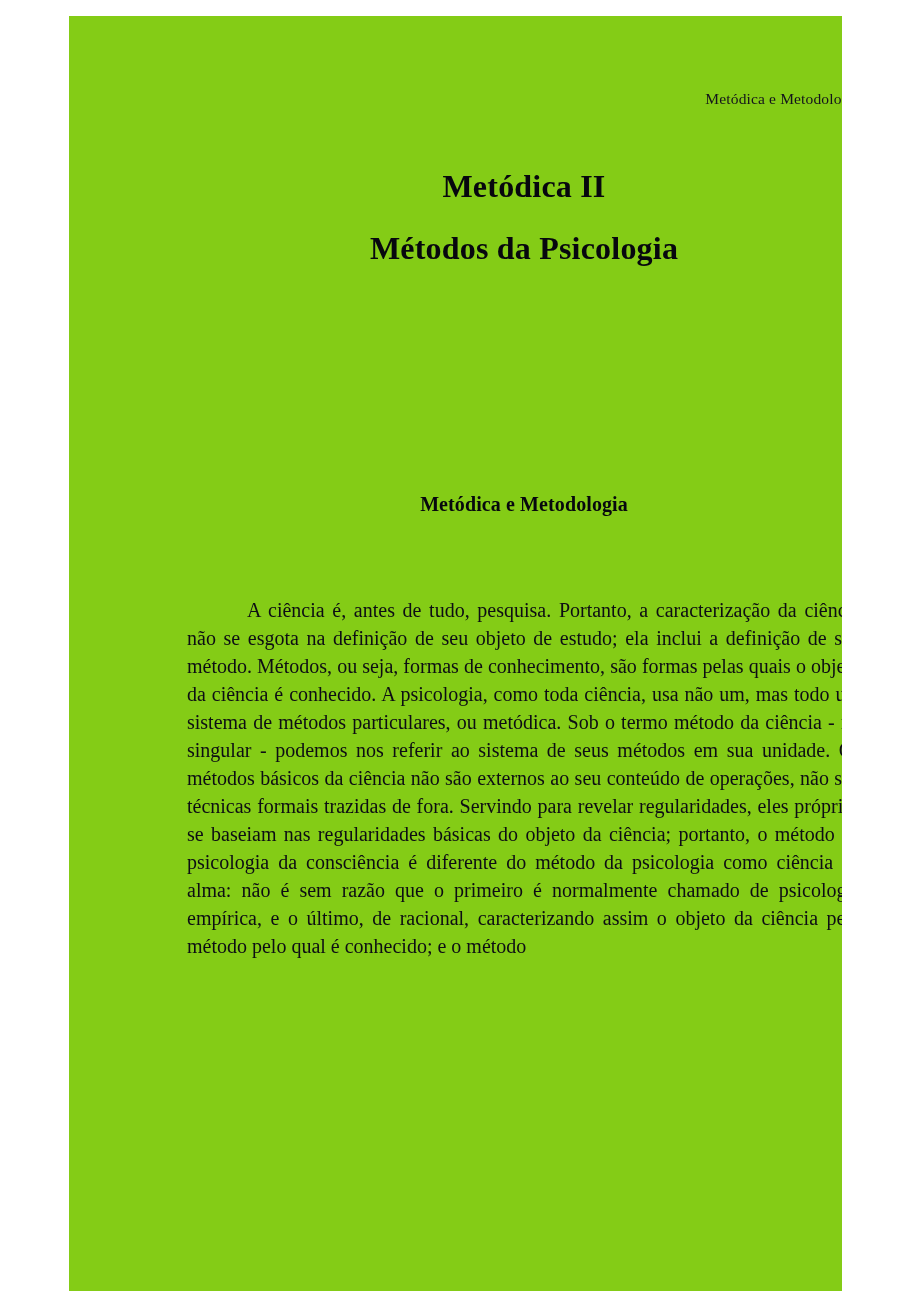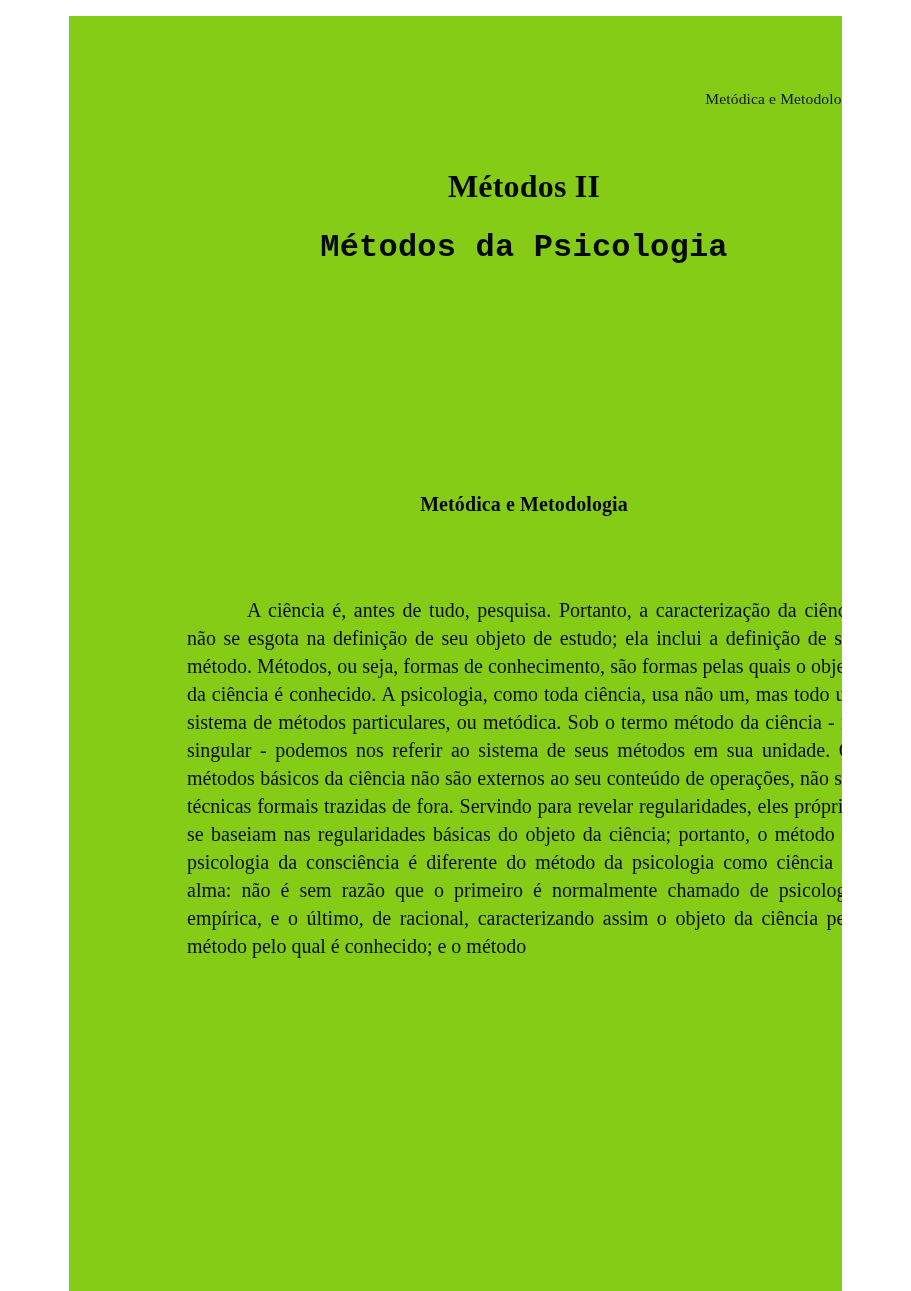--- a/index.html
+++ b/index.html
@@ -54,21 +54,20 @@
     font-size: 32px;
     line-height: 44px;
     letter-spacing: 0.2px;
   }
 
   .chapter-title .line-2 {
     font-size: 32px;
     line-height: 44px;
     letter-spacing: 0.2px;
     margin-top: 18px;
-    font-family: Liberation Mono, monospace;
   }
 
   
   .section-heading {
     position: absolute;
     left: 118px;
     top: 474px;
     width: 674px;
     text-align: center;
     font-size: 20px;
@@ -111,21 +110,21 @@
   }
 </style>
 </head>
 <body>
 
 <div class="page">
 
   <div class="running-head">Metódica e Metodologia</div>
 
   <div class="chapter-title">
-    <div class="line line-1">Métodos II</div>
+    <div class="line line-1">Metódica II</div>
     <div class="line line-2">Métodos da Psicologia</div>
   </div>
 
   <div class="section-heading">Metódica e Metodologia</div>
 
   <div class="body-text">
     <p>A ciência é, antes de tudo, pesquisa. Portanto, a caracterização da ciência não se esgota na definição de seu objeto de estudo; ela inclui a definição de seu método. Métodos, ou seja, formas de conhecimento, são formas pelas quais o objeto da ciência é conhecido. A psicologia, como toda ciência, usa não um, mas todo um sistema de métodos particulares, ou metódica. Sob o termo método da ciência - no singular - podemos nos referir ao sistema de seus métodos em sua unidade. Os métodos básicos da ciência não são externos ao seu conteúdo de operações, não são técnicas formais trazidas de fora. Servindo para revelar regularidades, eles próprios se baseiam nas regularidades básicas do objeto da ciência; portanto, o método da psicologia da consciência é diferente do método da psicologia como ciência da alma: não é sem razão que o primeiro é normalmente chamado de psicologia empírica, e o último, de racional, caracterizando assim o objeto da ciência pelo método pelo qual é conhecido; e o método</p>
   </div>
 
   <div class="folio">91</div>

